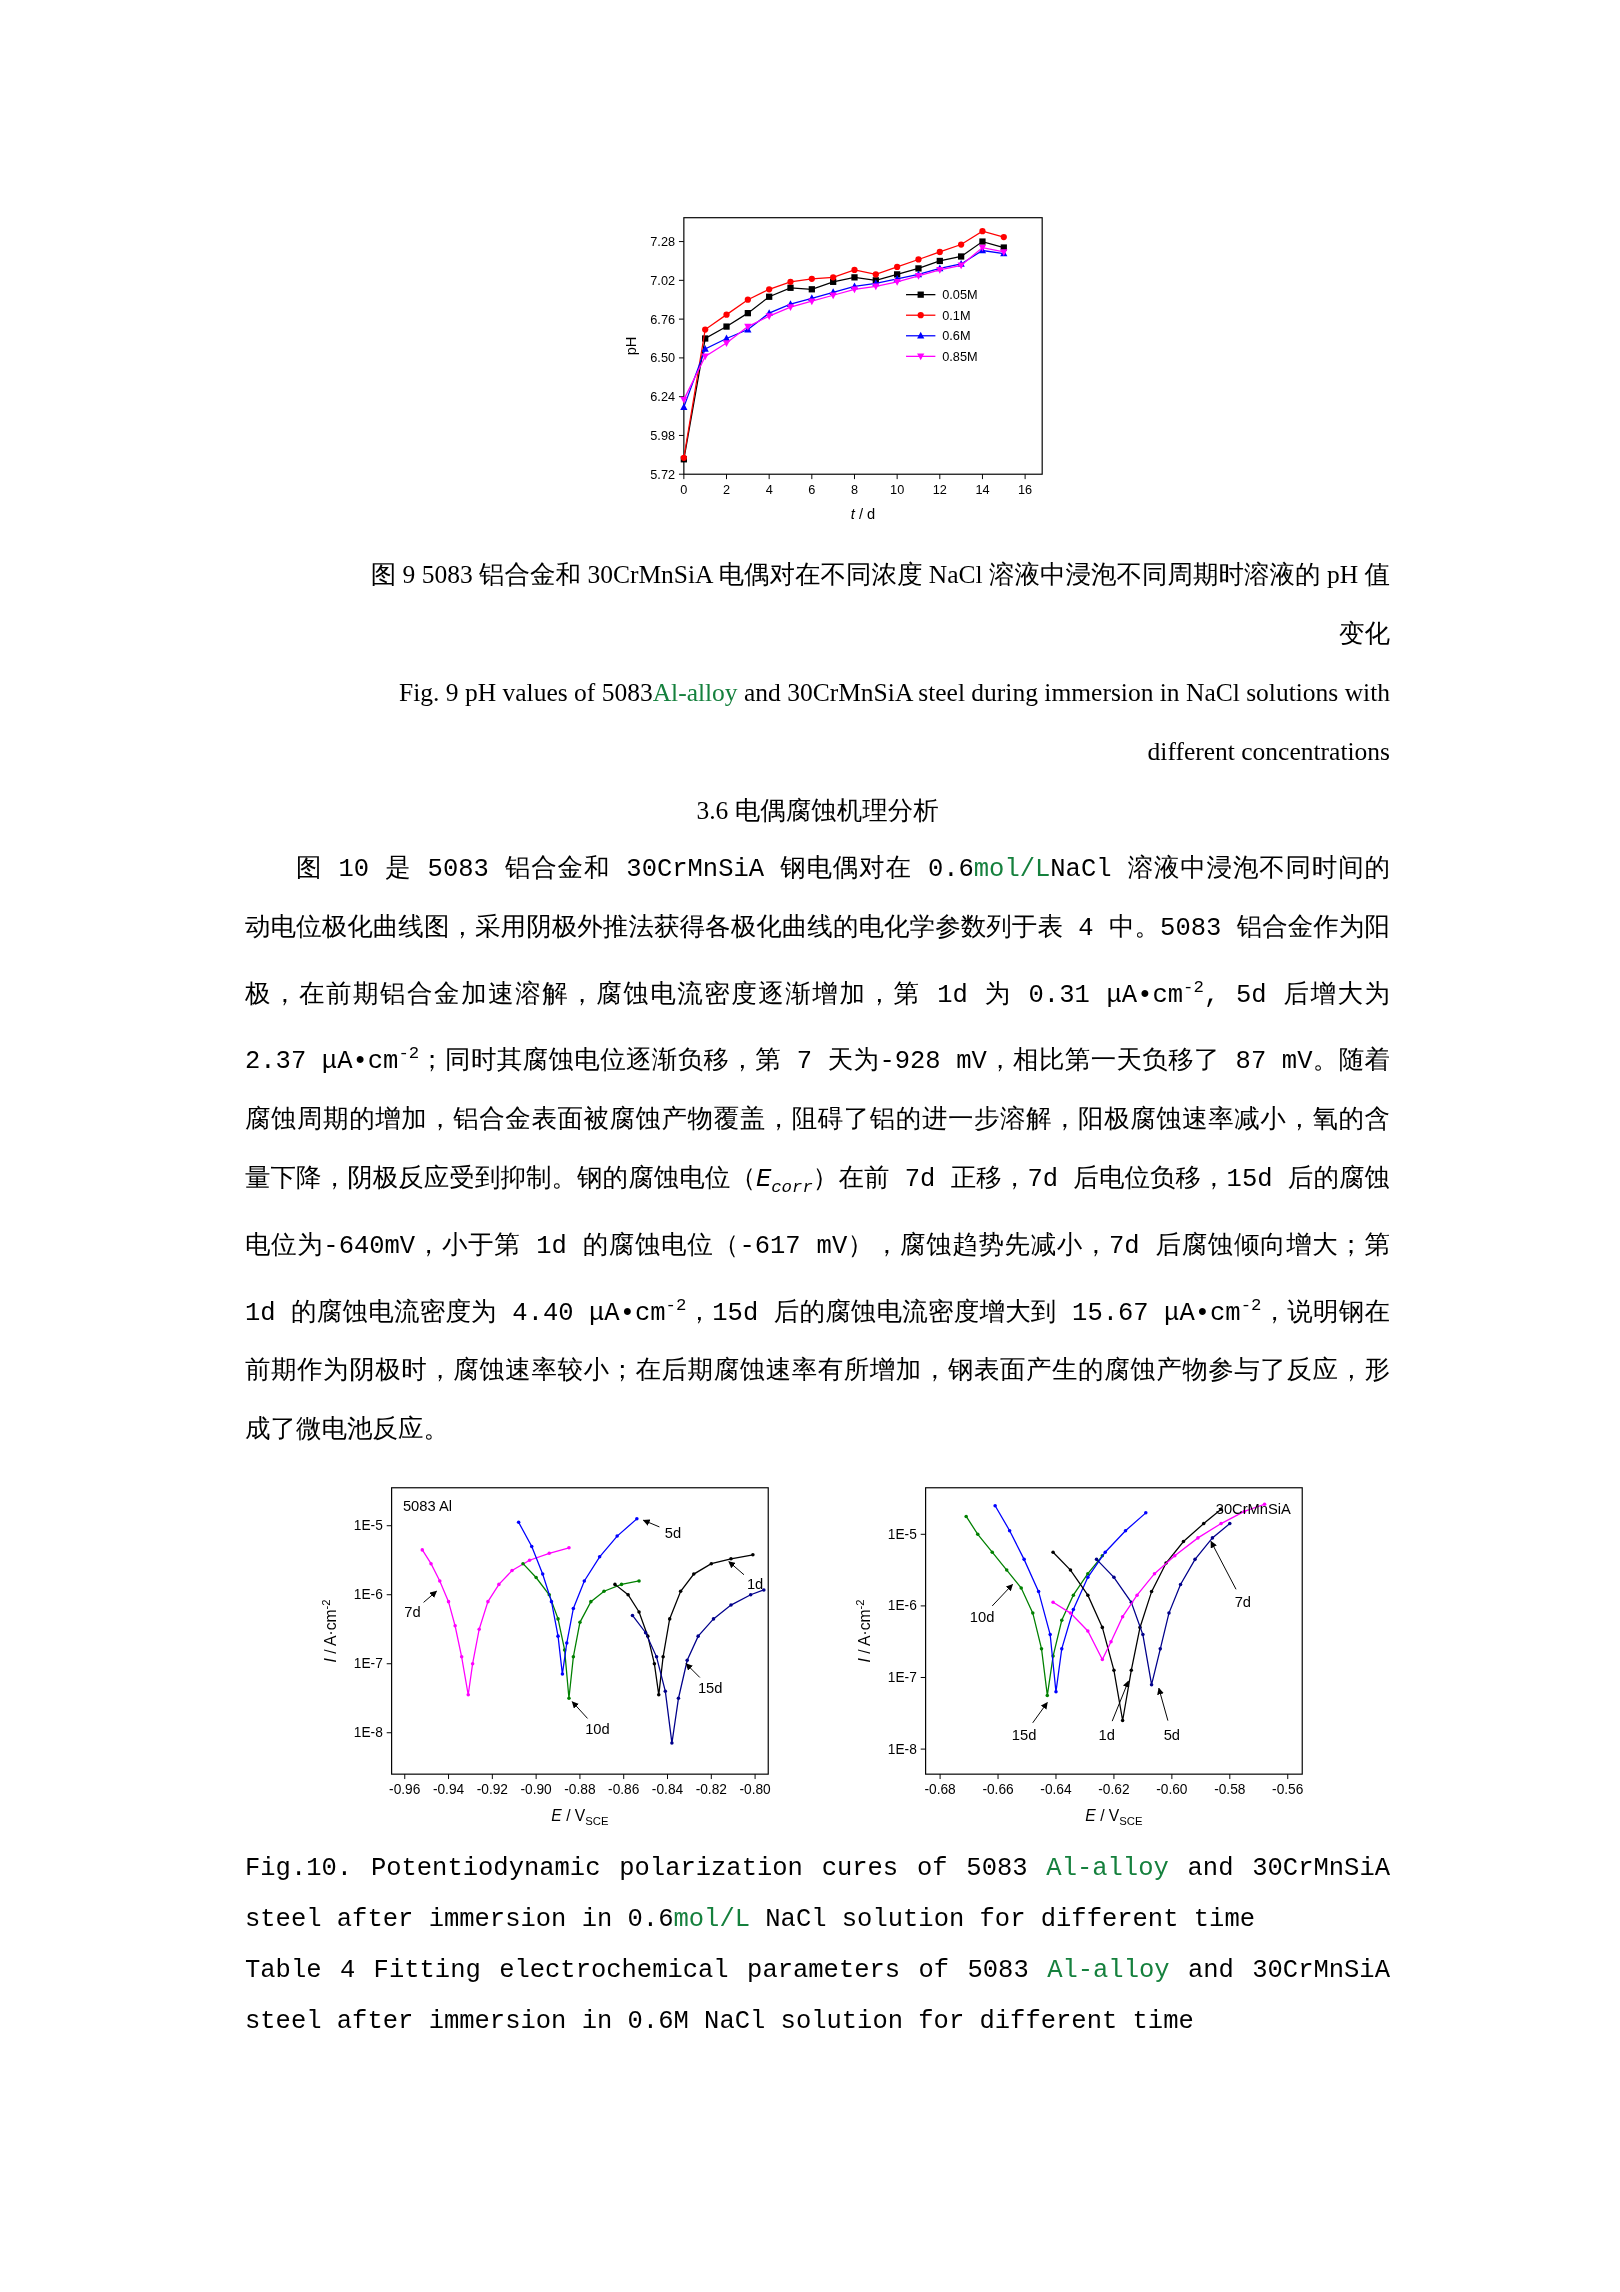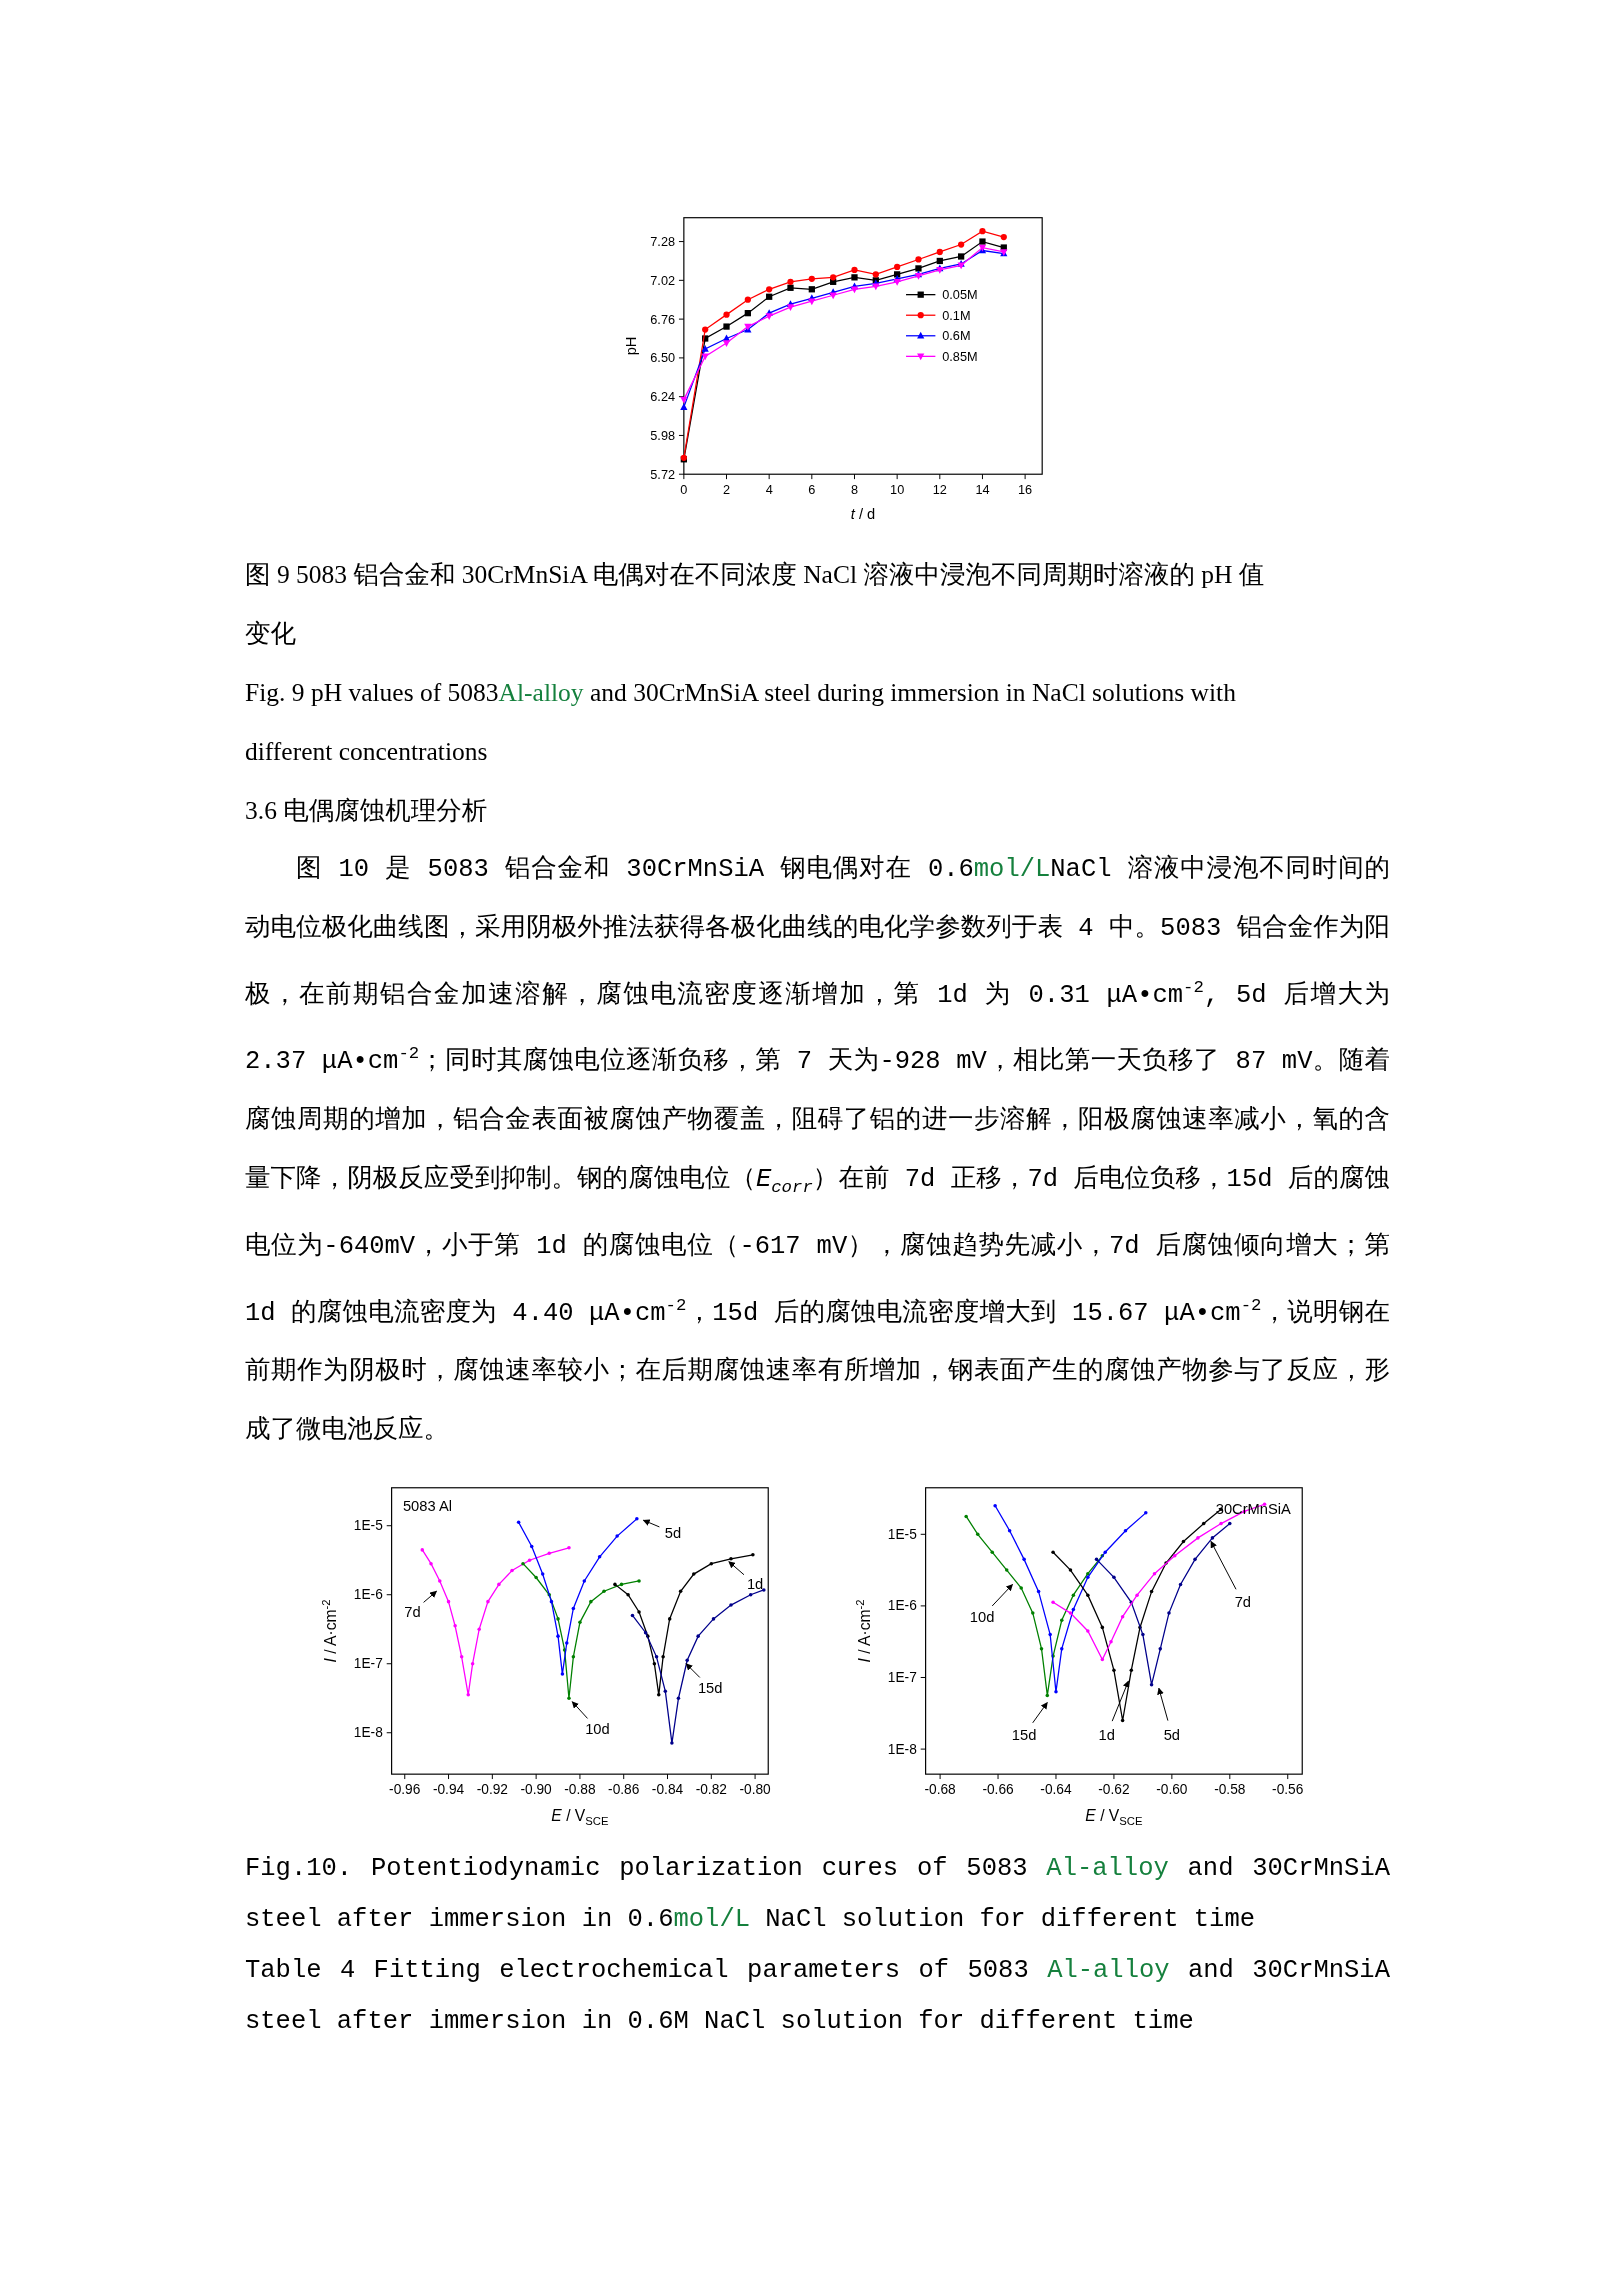--- a/index.html
+++ b/index.html
@@ -3,26 +3,26 @@
 <meta charset="utf-8">
 <style>
   * { box-sizing: border-box; }
   body { margin: 0; background: #ffffff; }
   .page {
     width: 1620px; height: 2293px; margin: 0 auto; background: #ffffff;
     color: #000; font-family: "Liberation Serif", "DejaVu Serif", serif;
     font-size: 25.5px; position: relative; overflow: hidden;
     padding: 204px 230px 0 245px;
   }
-  .center { text-align: left; }
+  .center { text-align: right; }
   .cap { line-height: 59px; margin: 0; }
   .body-par { line-height: 59px; margin: 0; text-align: justify; font-family: Liberation Mono, monospace; }
   .tight { line-height: 51px; }
   .indent { text-indent: 2em; }
-  h3.section { font-size: 25.5px; font-weight: normal; margin: 0; line-height: 59px; }
+  h3.section { font-size: 25.5px; font-weight: normal; margin: 0; line-height: 59px; text-align: center; }
   .seg-red { color: #15803d; }
   .seg-i { font-style: italic; }
   sup, sub { font-size: 0.68em; }
   .fig9-wrap { display: flex; justify-content: center; margin: 0 0 13.7px 45px; }
   .fig10-row { display: flex; justify-content: center; gap: 71px; margin: 15.7px 0 9.8px 0; }
   svg { display: block; }
   svg text { font-family: "Liberation Sans", "DejaVu Sans", sans-serif; fill: #000; }
 </style>
 </head>
 <body>

